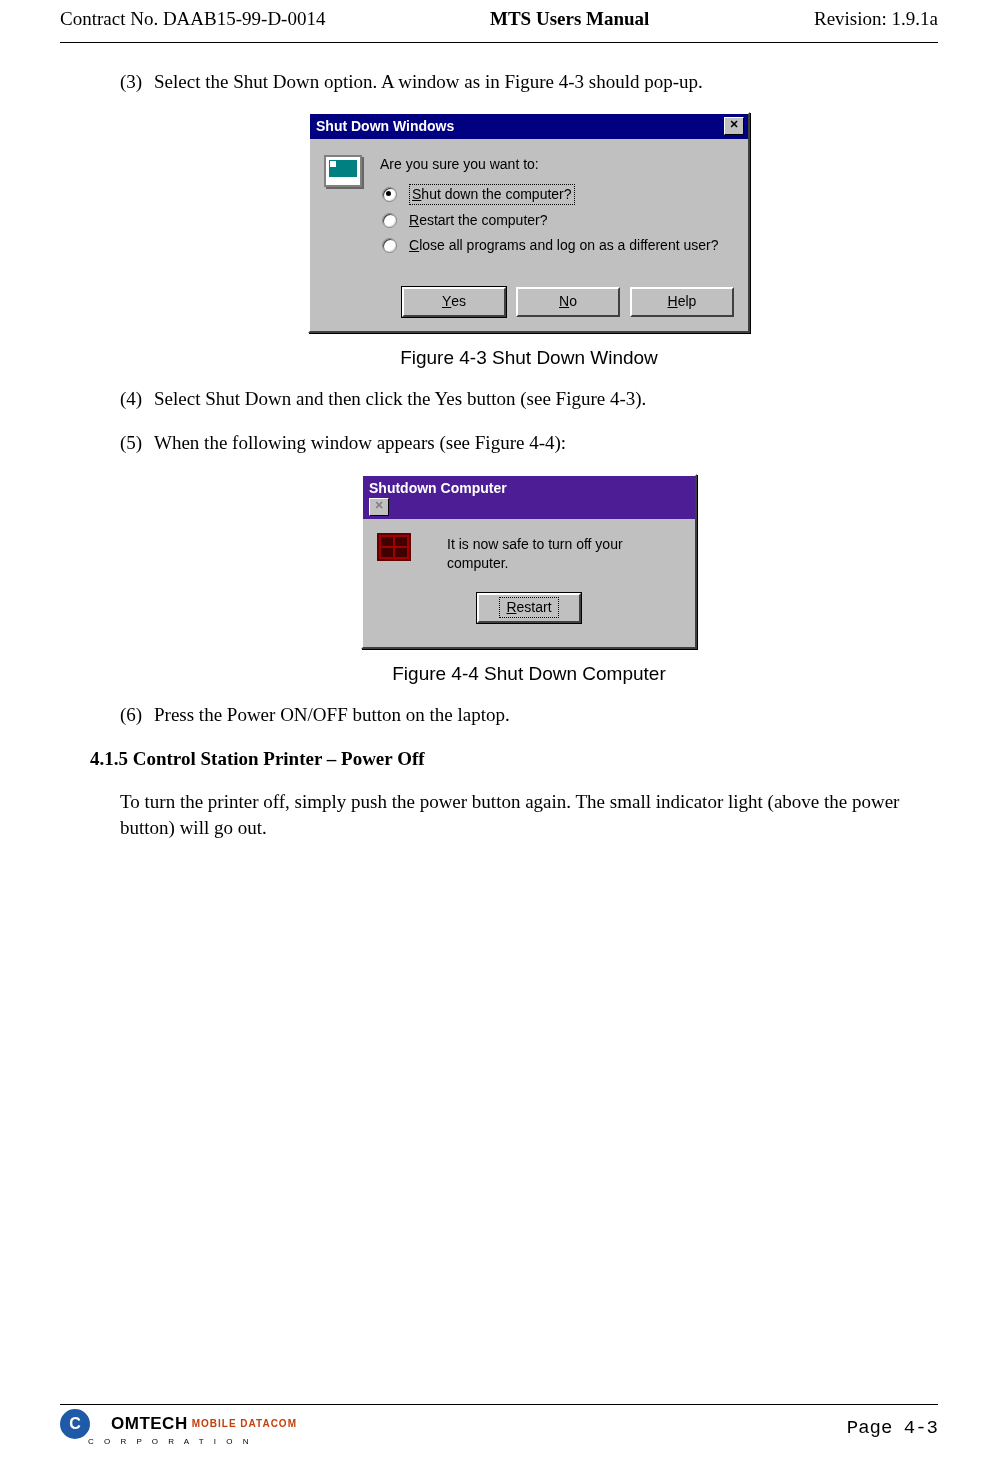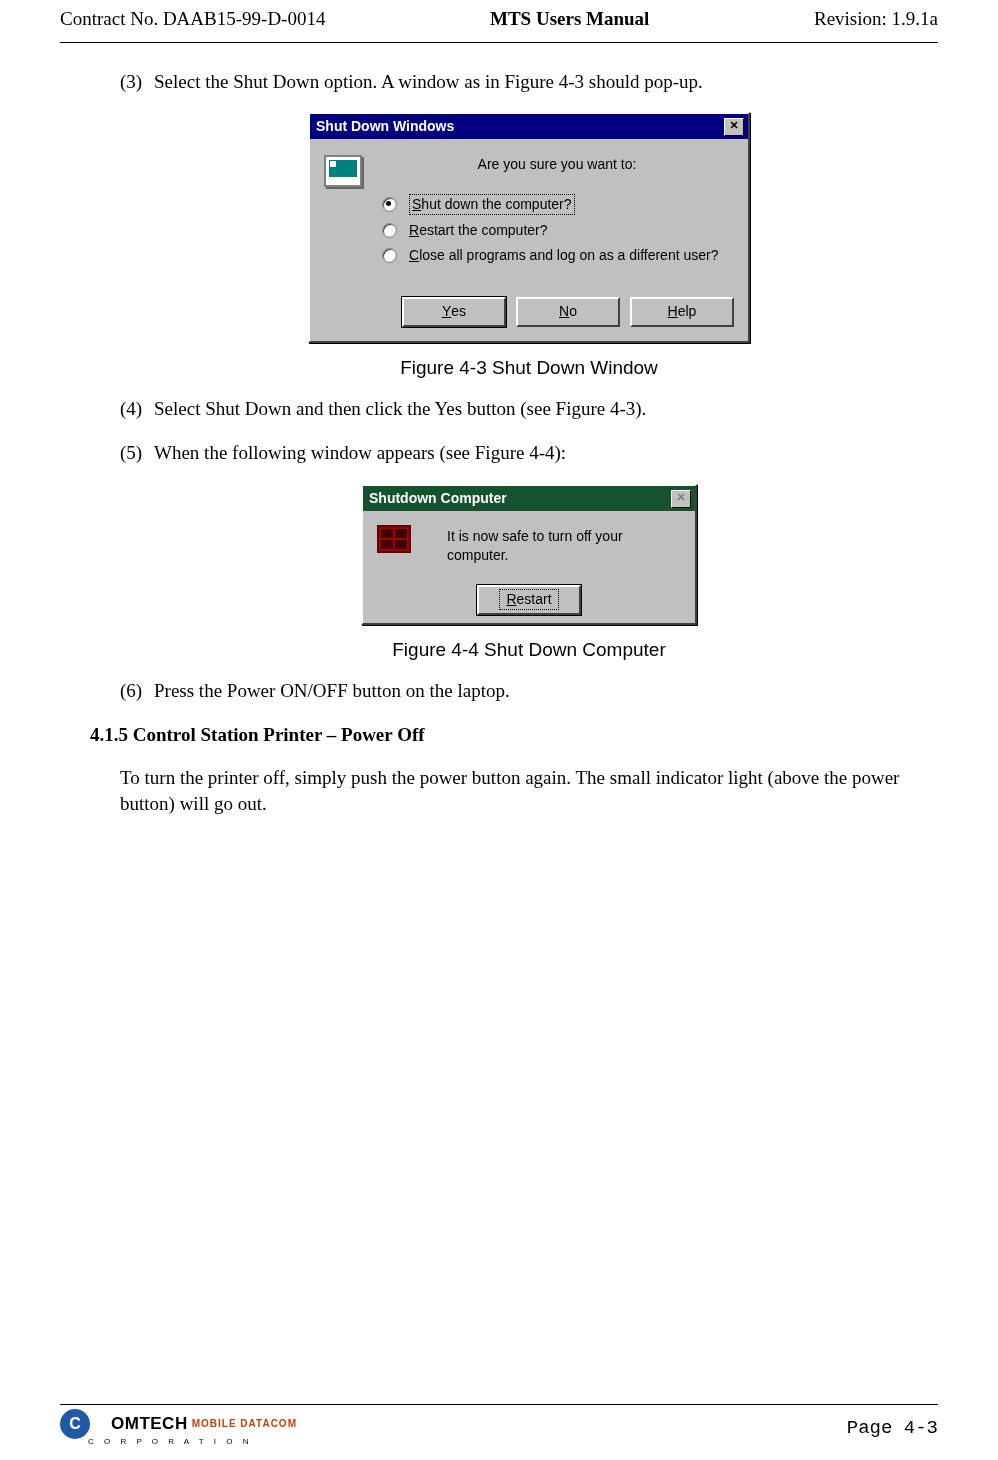--- a/index.html
+++ b/index.html
@@ -54,23 +54,23 @@
       box-shadow: 1px 1px 0 #000;
     }
     .win.small { width: 332px; }
     .tbar {
       background: linear-gradient(to right, #000080, #000080);
       color: #fff;
       font-weight: bold;
       padding: 3px 4px 3px 6px;
       display: flex;
       justify-content: space-between;
-      align-items: flex-end;
-    }
-    .tbar.disabled { background: #14532d; }
+      align-items: flex-start;
+    }
+    .tbar.disabled { background: #4c1d95; flex-direction: column; }
     .xbtn {
       width: 18px; height: 16px;
       background: #c0c0c0;
       border: 1px solid;
       border-color: #fff #000 #000 #fff;
       color:#000;
       font-family: Arial, sans-serif;
       font-size: 11px;
       line-height: 12px;
       text-align: center;
@@ -106,21 +106,21 @@
     .ico-red{
         width:34px;height:28px;
         background:#a00000;
         border:2px solid #600000;
         display:grid;
         grid-template-columns:1fr 1fr;
         grid-template-rows:1fr 1fr;
         gap:2px;padding:2px;box-sizing:border-box;
     }
     .ico-red span{background:#400000;}
-    .prompt { margin-bottom: 20px; text-align: center; }
+    .prompt { margin-bottom: 10px; }
     .radios { padding-left: 2px; }
     .radio-line { display:flex; align-items:center; margin:6px 0; gap:12px;}
     .rdot{
       width:13px;height:13px;border-radius:50%;
       background:#fff;border:1px solid #808080;
       box-shadow: inset -1px -1px 0 #dfdfdf, inset 1px 1px 0 #404040;
       position:relative; flex-shrink:0;
     }
     .rdot.on:after{
       content:"";position:absolute;left:3px;top:3px;width:5px;height:5px;
@@ -246,21 +246,21 @@
           <div class="ico">
               <div class="ico-red">
                 <span></span>
                 <span></span>
                 <span></span>
                 <span></span>
               </div>
             </div>
           <span>It is now safe to turn off your computer.</span>
         </div>
-        <div class="btnrow center" style="padding-bottom:8px;">
+        <div class="btnrow center" style="padding-bottom:24px;">
           <div class="wbtn def">
               <span class="dotwrap"><span class="ul">R</span><span>estart</span></span>
             </div>
         </div>
       </div>
       <div class="fig-caption">Figure 4-4     Shut Down Computer</div>
     </div>
 
     <div class="step">
       <span class="num">(6)</span>

